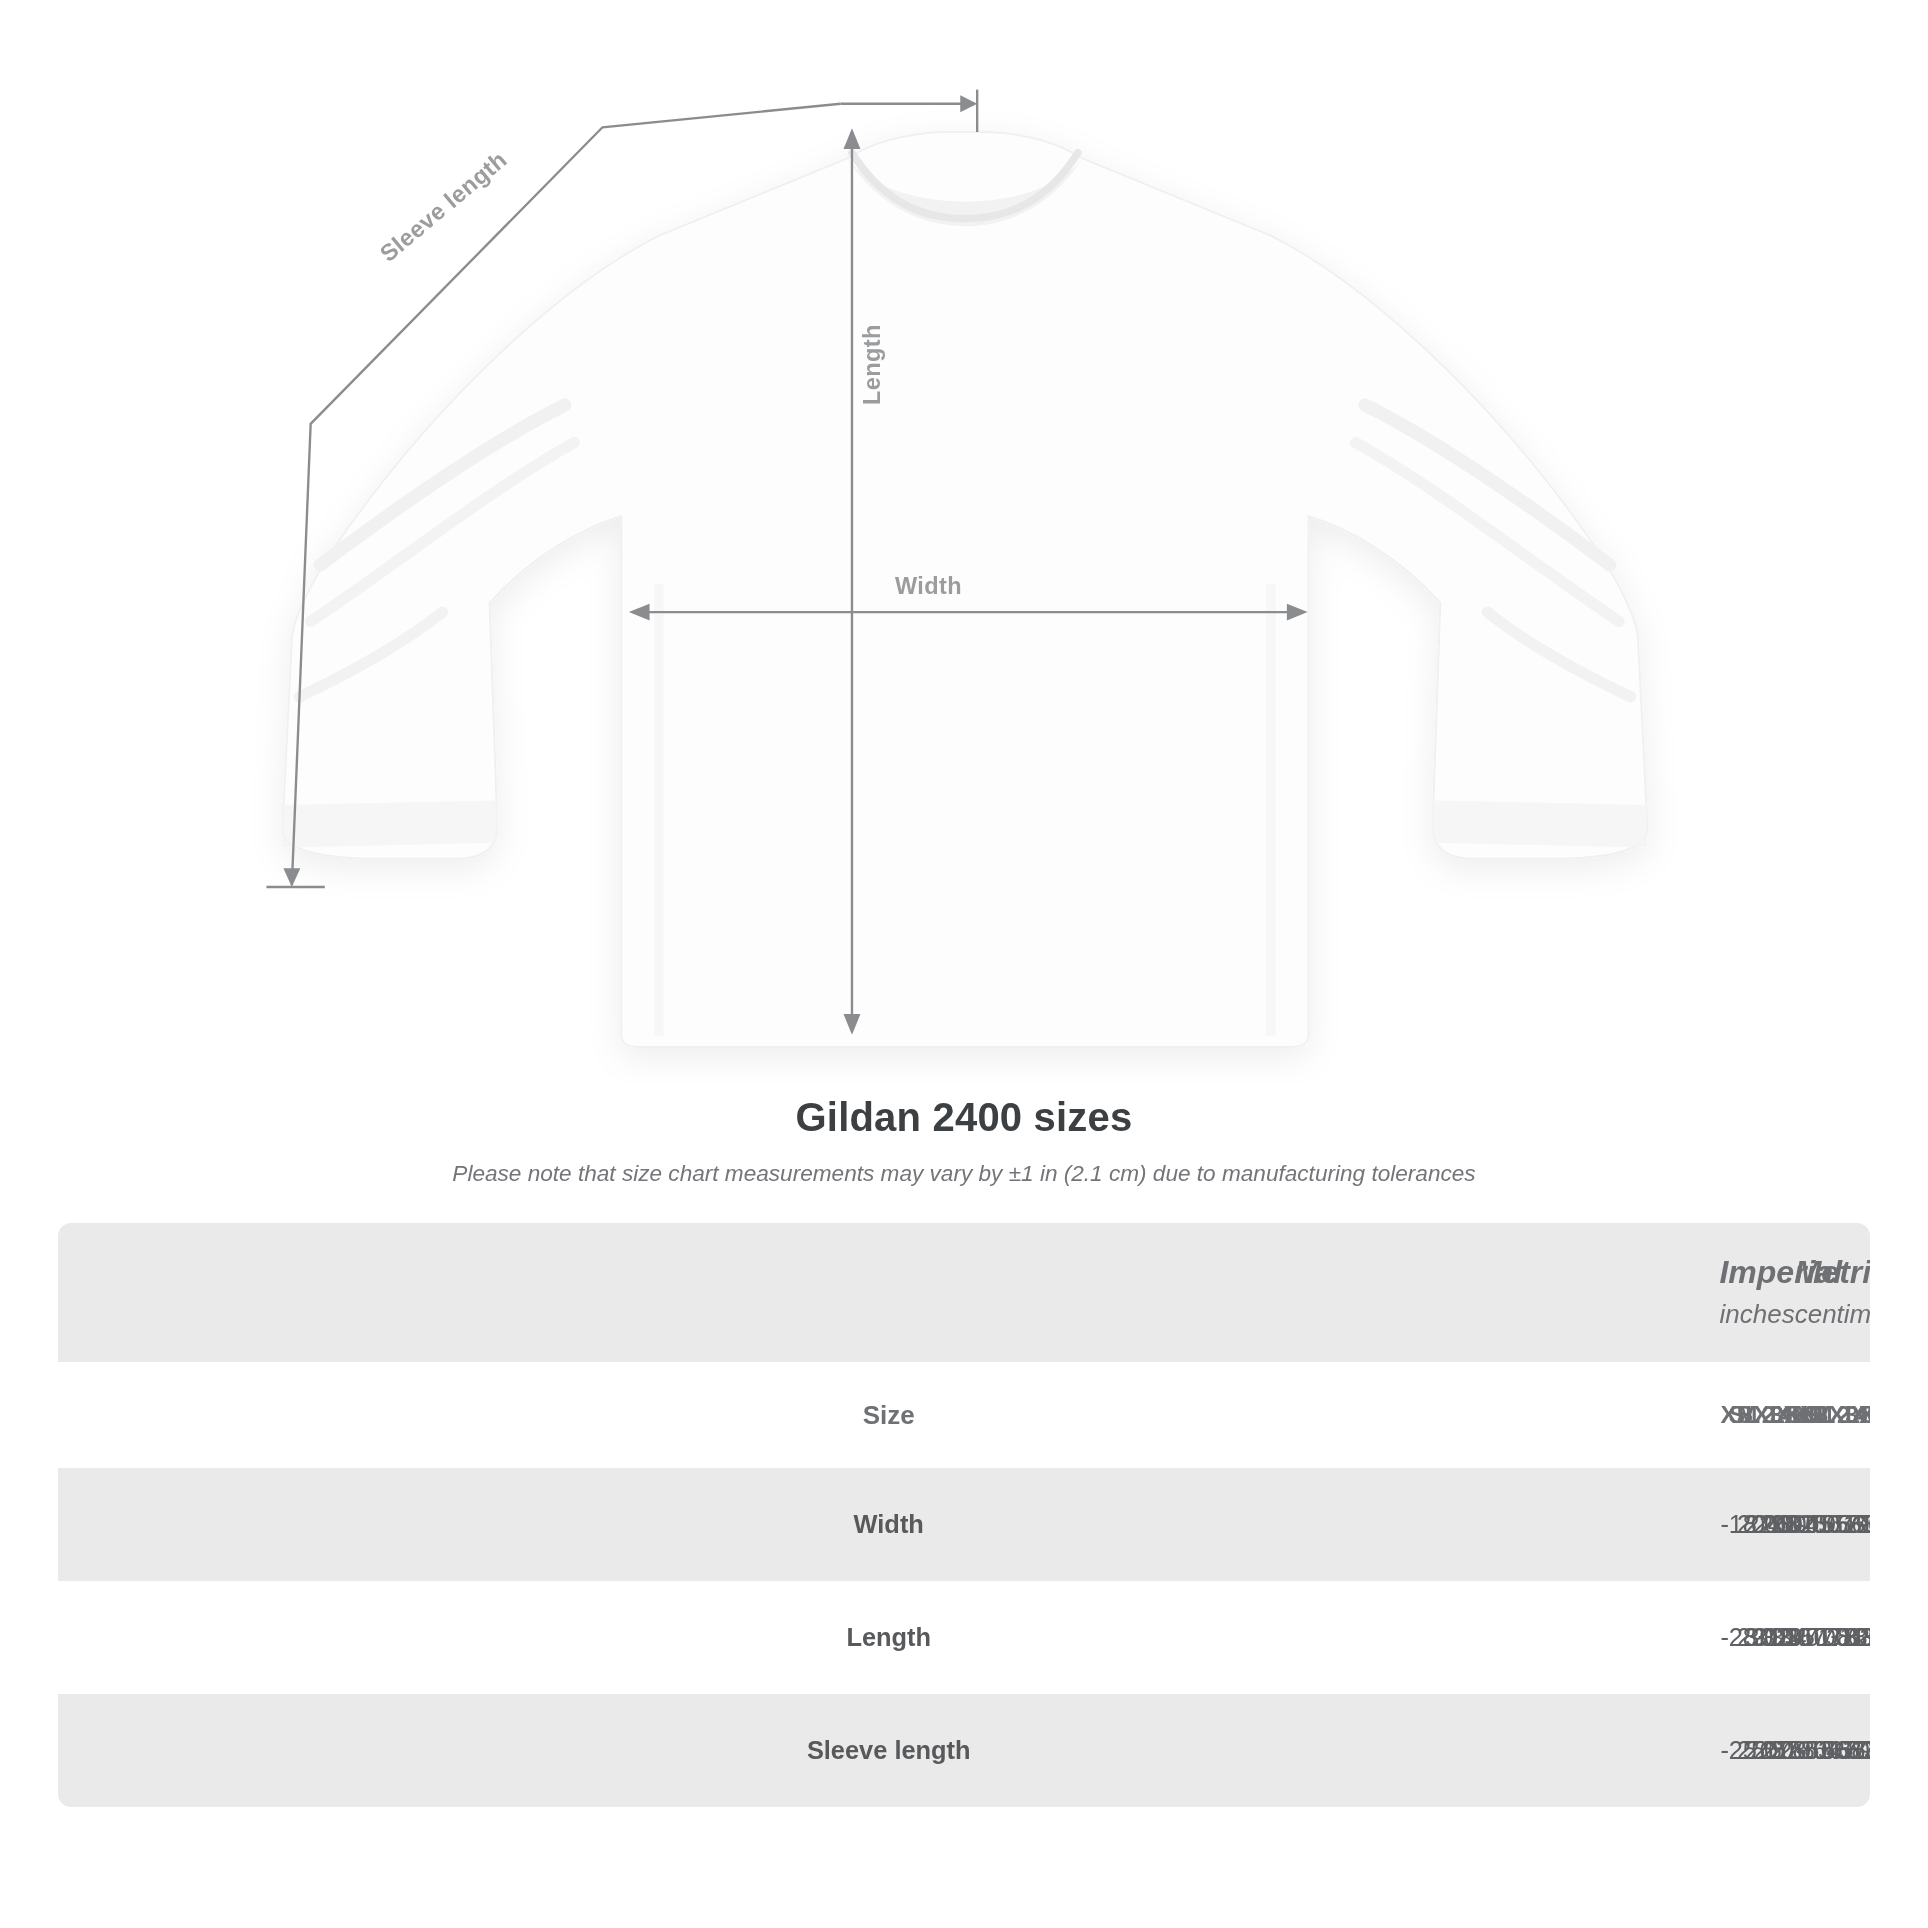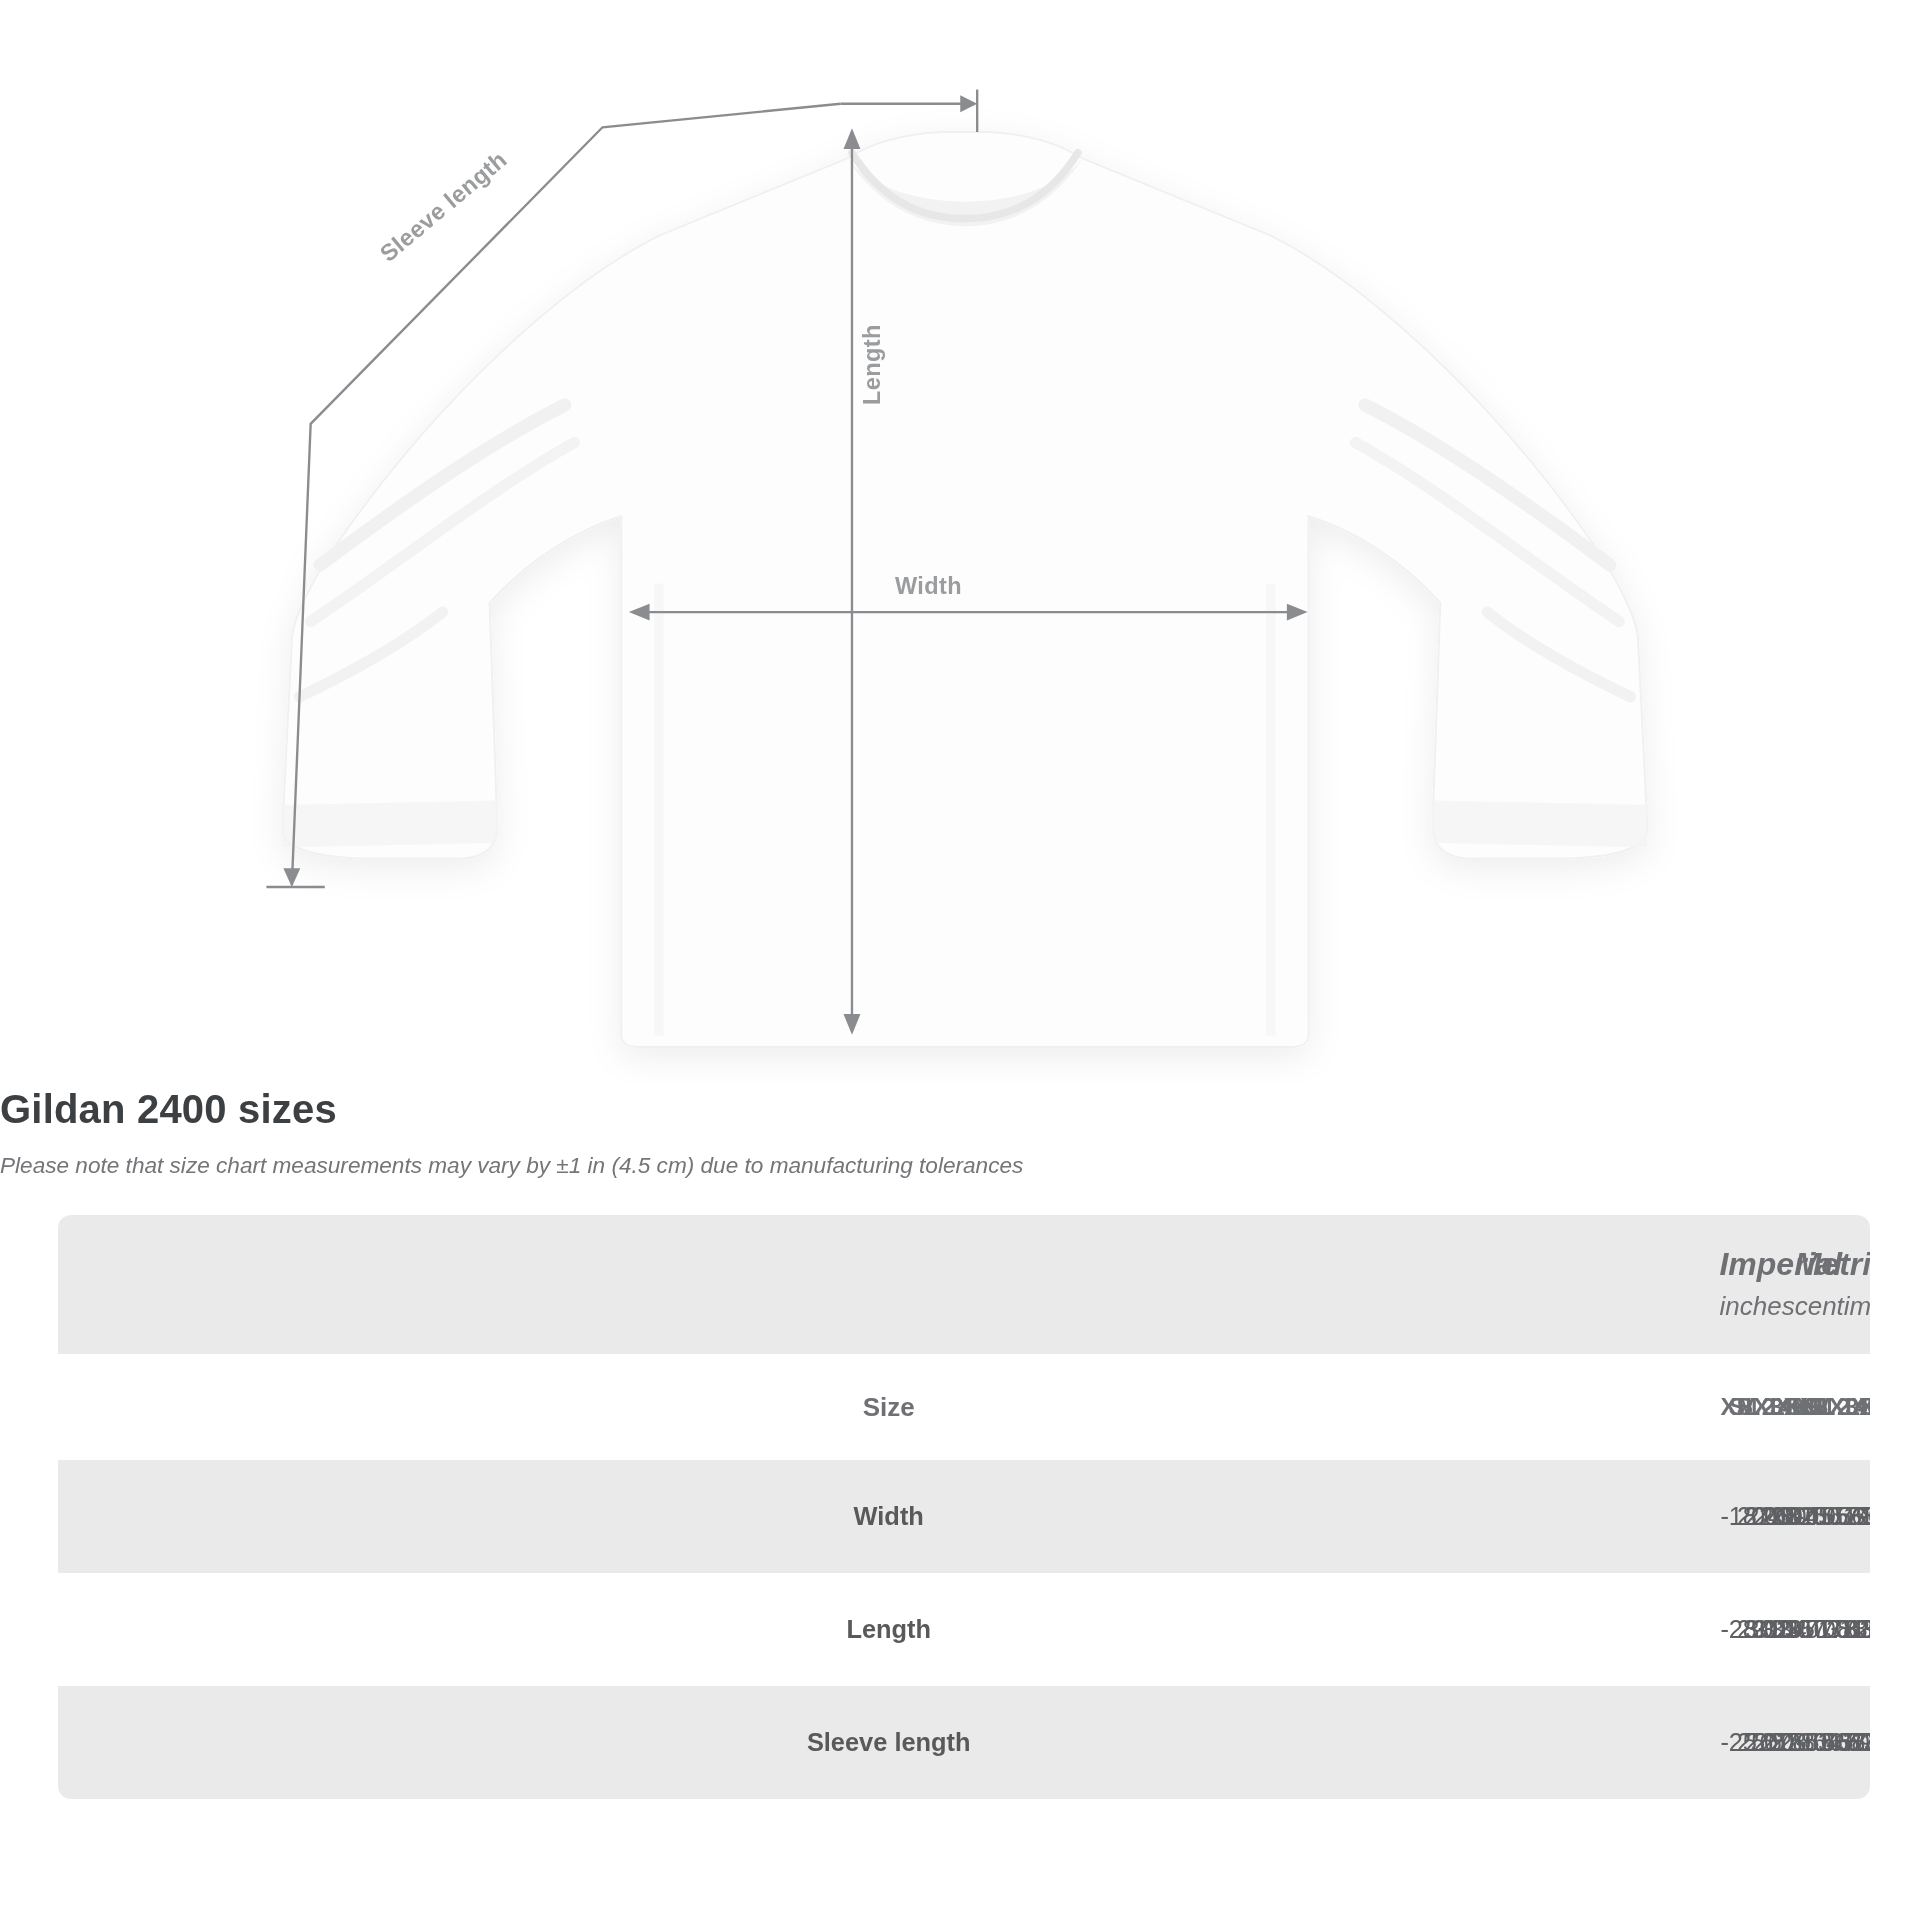--- a/index.html
+++ b/index.html
@@ -53,22 +53,22 @@
     transform: rotate(-90deg);
     transform-origin: left top;
   }
   .label-width {
     left: 895px;
     top: 573px;
   }
 
   
   .title-block {
-    text-align: left;
-    margin-top: 4px;
+    text-align: center;
+    margin-top: 12px;
   }
   .chart-title {
     font-size: 40px;
     font-weight: bold;
     color: #3d4043;
     margin: 0;
     letter-spacing: 0.2px;
   }
   .chart-note {
     font-size: 22.6px;
@@ -227,21 +227,21 @@
       </g>
     </svg>
 
     <div class="diagram-label label-sleeve">Sleeve length</div>
     <div class="diagram-label label-length">Length</div>
     <div class="diagram-label label-width">Width</div>
   </div>
 
   <div class="title-block">
     <h1 class="chart-title">Gildan 2400 sizes</h1>
-    <div class="chart-note">Please note that size chart measurements may vary by ±1 in (4.5 cm) due to manufacturing tolerances</div>
+    <div class="chart-note">Please note that size chart measurements may vary by ±1 in (2.1 cm) due to manufacturing tolerances</div>
   </div>
 
   <div class="table-wrap">
     <table class="size-table">
       <colgroup>
         <col class="col-label">
         <col class="col-cell">
           <col class="col-cell">
           <col class="col-cell">
           <col class="col-cell">

